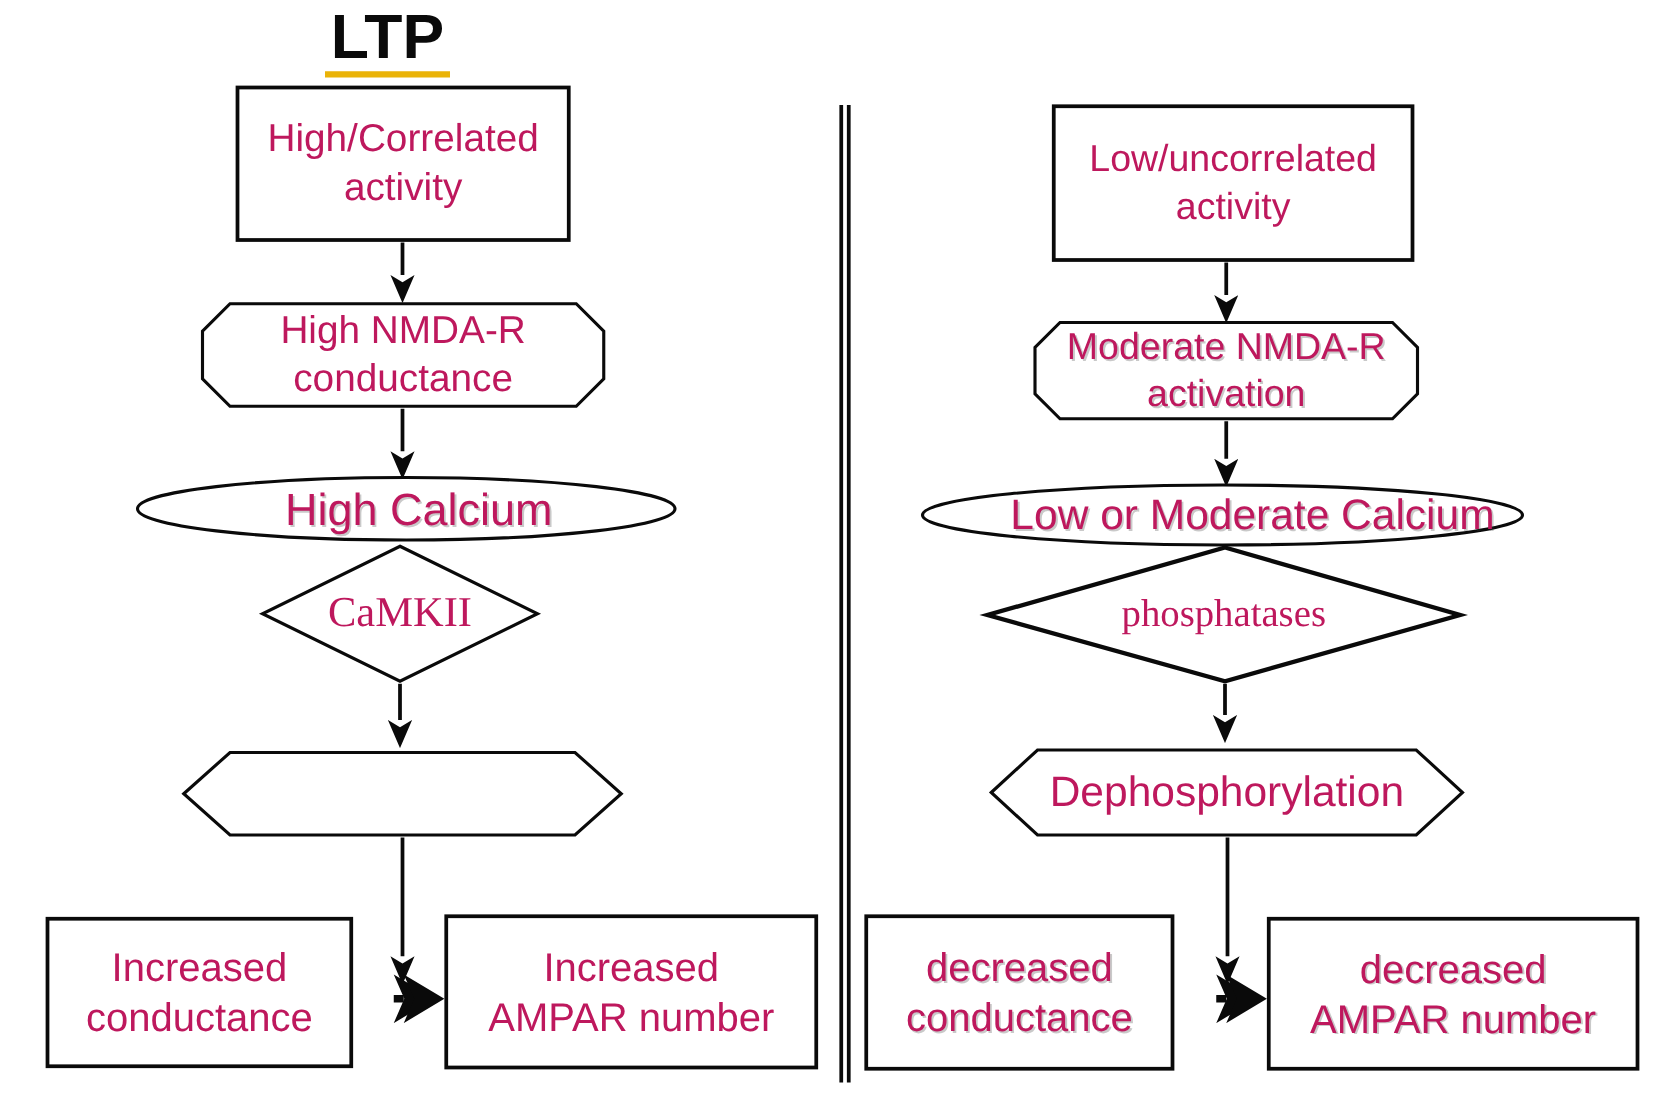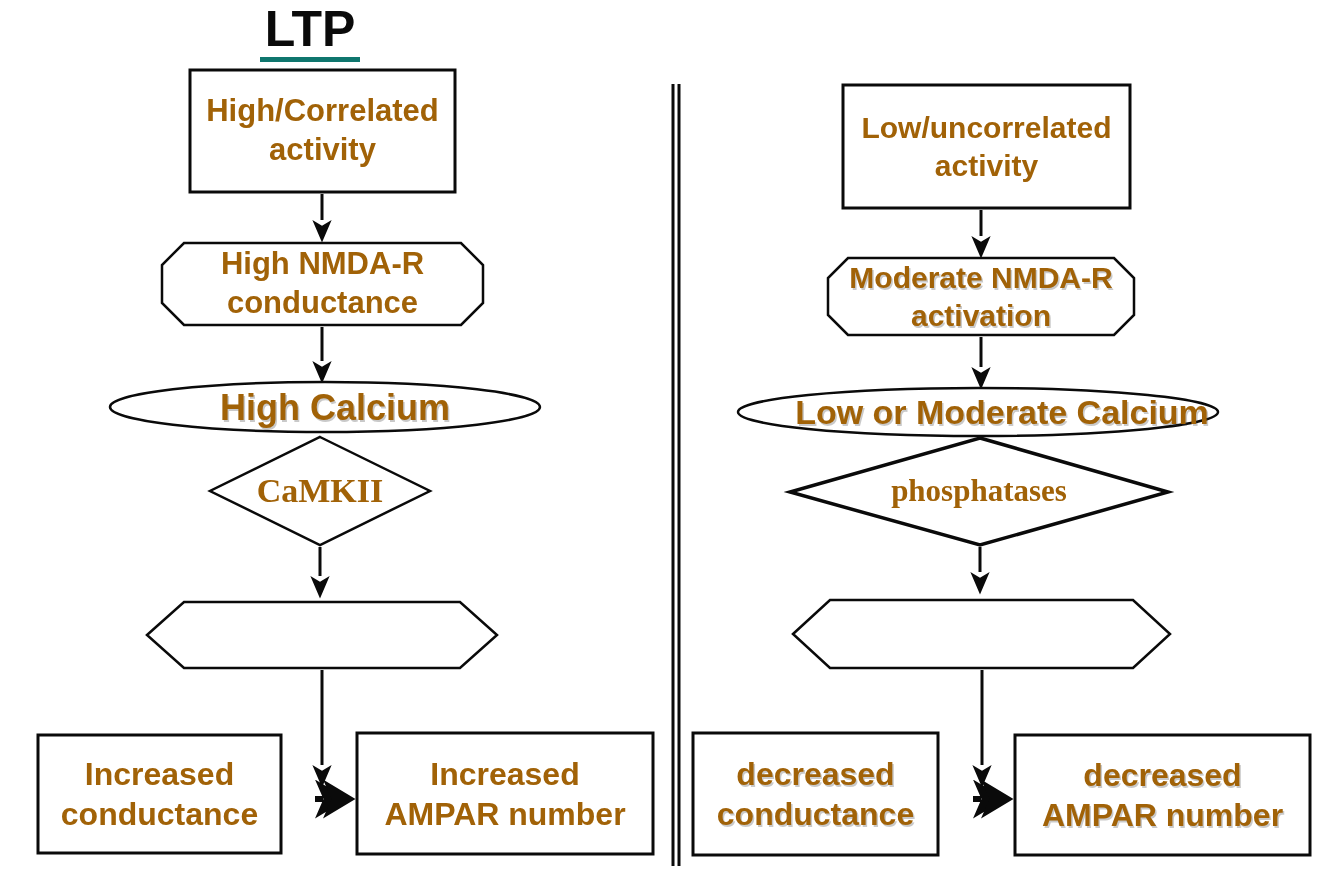--- a/index.html
+++ b/index.html
@@ -16,37 +16,37 @@
     position: absolute;
     left: 0; top: 0;
     width: 1334px; height: 883px;
   }
   .label {
     position: absolute;
     display: flex;
     align-items: center;
     justify-content: center;
     text-align: center;
-    font-weight: bold;
+    font-weight: normal;
     white-space: pre-line;
     line-height: 1.25;
-    color: #a16207;
+    color: #be185d;
   }
   .col-title {
     position: absolute;
     display: flex;
     justify-content: center;
     font-weight: bold;
     font-size: 50px;
     line-height: 1.0;
   }
   .col-title span {
     display: inline-block;
     padding: 0 5px 3px 5px;
-    border-bottom: 5px solid #0f766e;
+    border-bottom: 5px solid #eab308;
   }
   .serif { font-family: "Liberation Serif", "DejaVu Serif", serif; }
   .shadowed { text-shadow: 1.5px 1.5px 0 rgba(60,60,60,0.28); }
   .f31 { font-size: 31px; }
   .f30 { font-size: 30px; }
   .f32 { font-size: 32px; }
   .f34 { font-size: 34px; }
   .f35 { font-size: 35px; }
   .f36 { font-size: 36px; }
 </style>
@@ -123,20 +123,21 @@
   <div class="label f30" style="left:843px; top:85px; width:287px; height:123px;">Low/uncorrelated
 activity</div>
 
   <div class="label f30 shadowed" style="left:828px; top:258px; width:306px; height:77px;">Moderate NMDA-R
 activation</div>
 
   <div class="label f34 shadowed" style="left:762px; top:388px; width:480px; height:48px;">Low or Moderate Calcium</div>
 
   <div class="label f31 serif" style="left:790px; top:438px; width:378px; height:107px;text-align:right;">phosphatases</div>
 
+  <div class="label f34" style="left:793px; top:600px; width:377px; height:68px;">Dephosphorylation</div>
 
   <div class="label f32 shadowed" style="left:693px; top:733px; width:245px; height:122px;">decreased
 conductance</div>
 
   <div class="label f32 shadowed" style="left:1015px; top:735px; width:295px; height:120px;">decreased
 AMPAR number</div>
 
 </div>
 
 </body></html>

